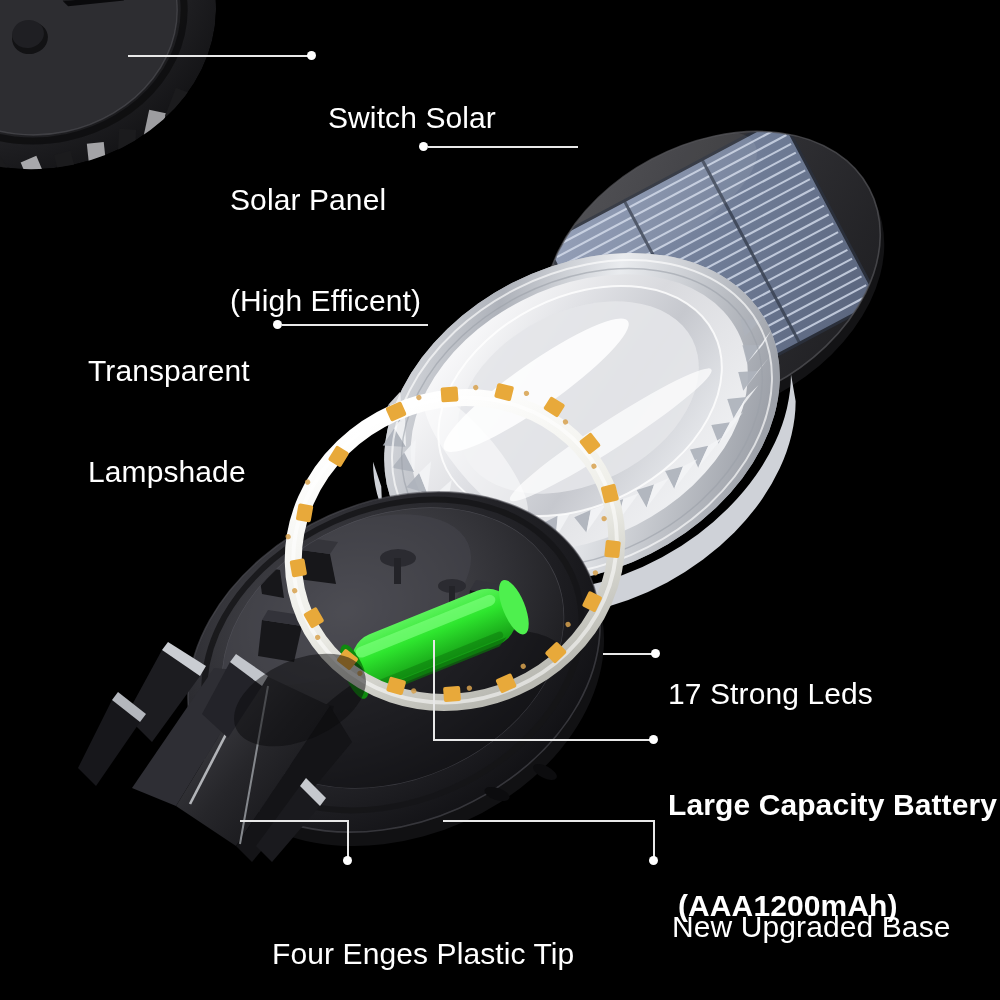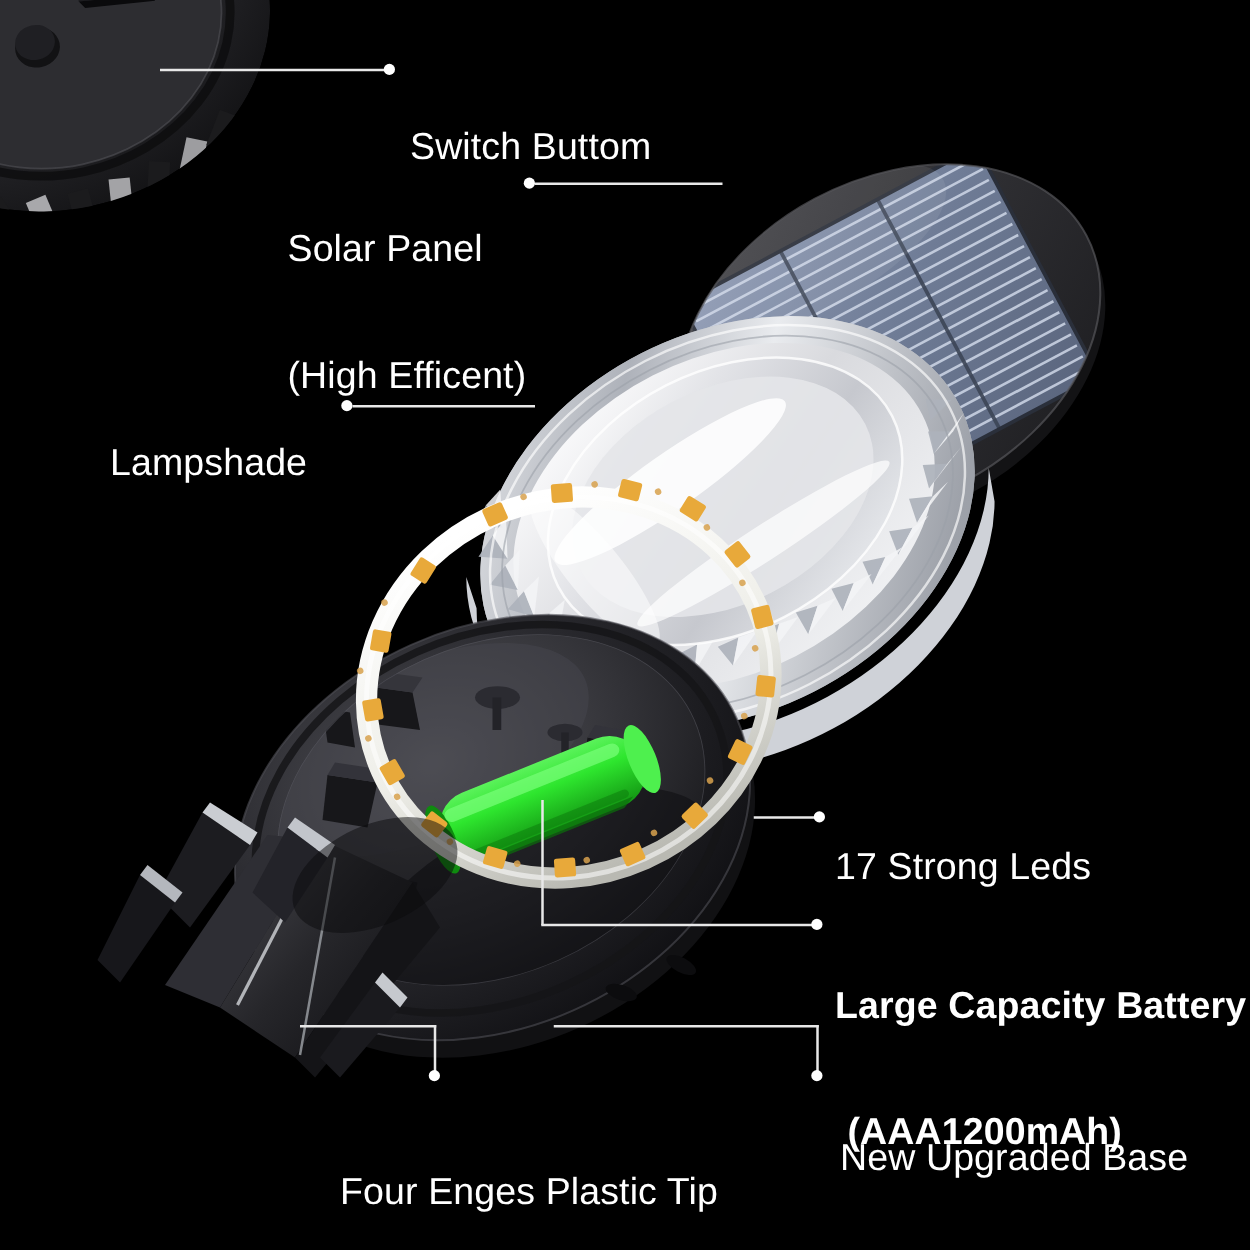--- a/index.html
+++ b/index.html
@@ -415,29 +415,30 @@
     <div class="dot" style="left:343px; top:856px;"></div>
   </div>
 
   <div class="leader">
     <div class="ln h" style="left:443px; top:820px; width:212px;"></div>
     <div class="ln v" style="left:653px; top:820px; height:40px;"></div>
     <div class="dot" style="left:649px; top:856px;"></div>
   </div>
 
   <div class="label" style="left:328px; top:34px;">
-    <div>Switch Buttom</div>
+    <div>Switch Solar</div>
   </div>
 
   <div class="label" style="left:230px; top:116px;">
     <div>Solar Panel</div>
     <div>(High Efficent)</div>
   </div>
 
   <div class="label" style="left:88px; top:287px;">
+    <div>Transparent</div>
     <div>Lampshade</div>
   </div>
 
   <div class="label" style="left:668px; top:610px;">
     <div>17 Strong Leds</div>
   </div>
 
   <div class="label" style="left:668px; top:721px;font-weight:bold;">
     <div>Large Capacity Battery</div>
     <div style="padding-left:10px;">(AAA1200mAh)</div>

